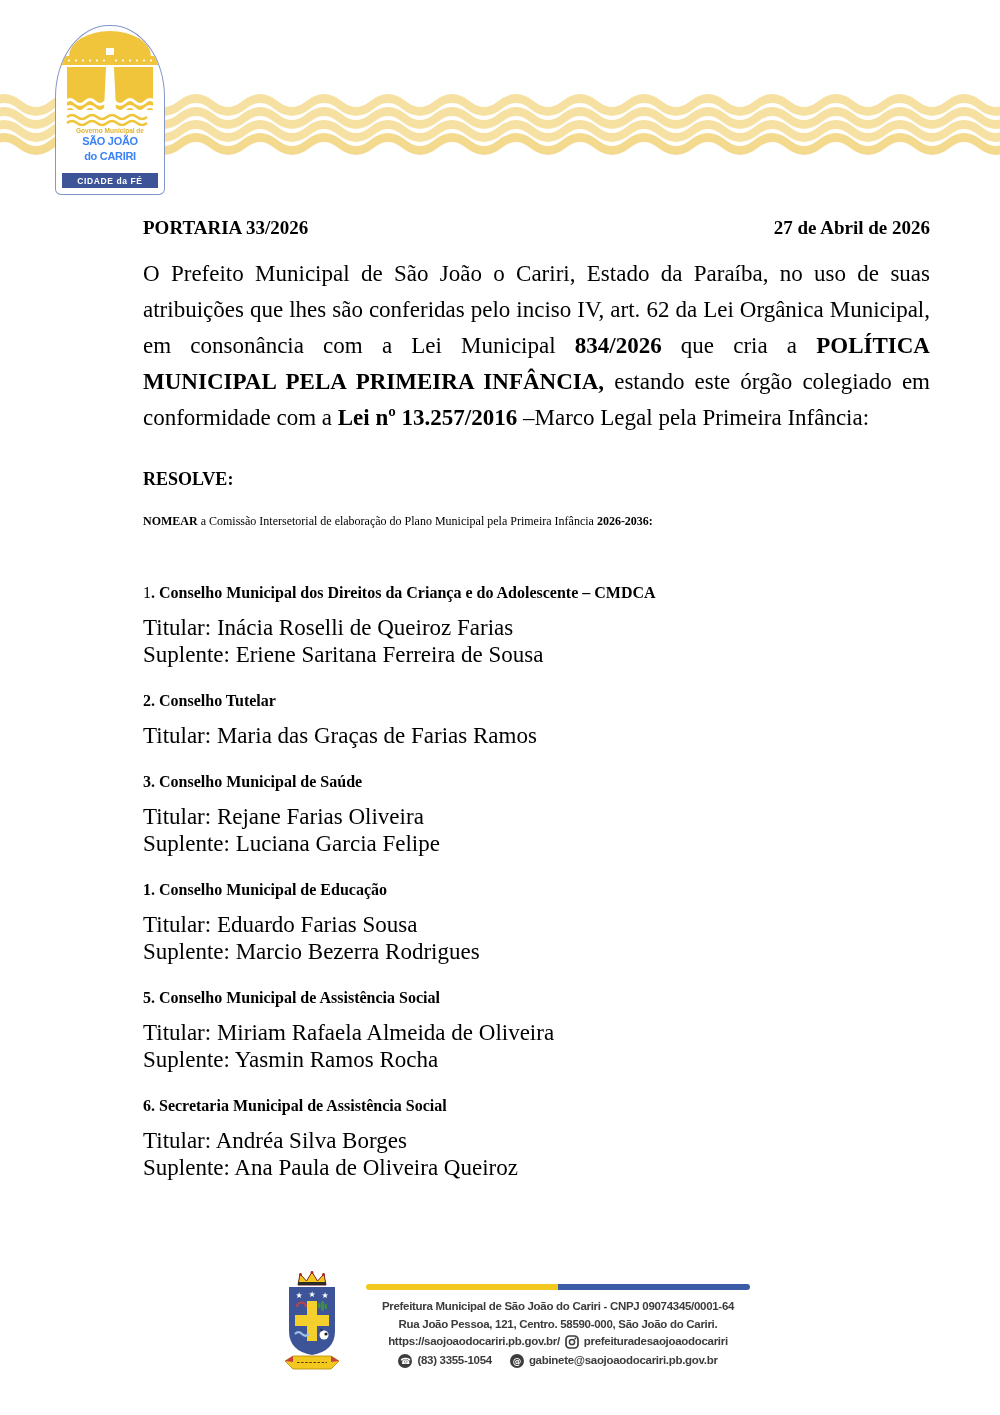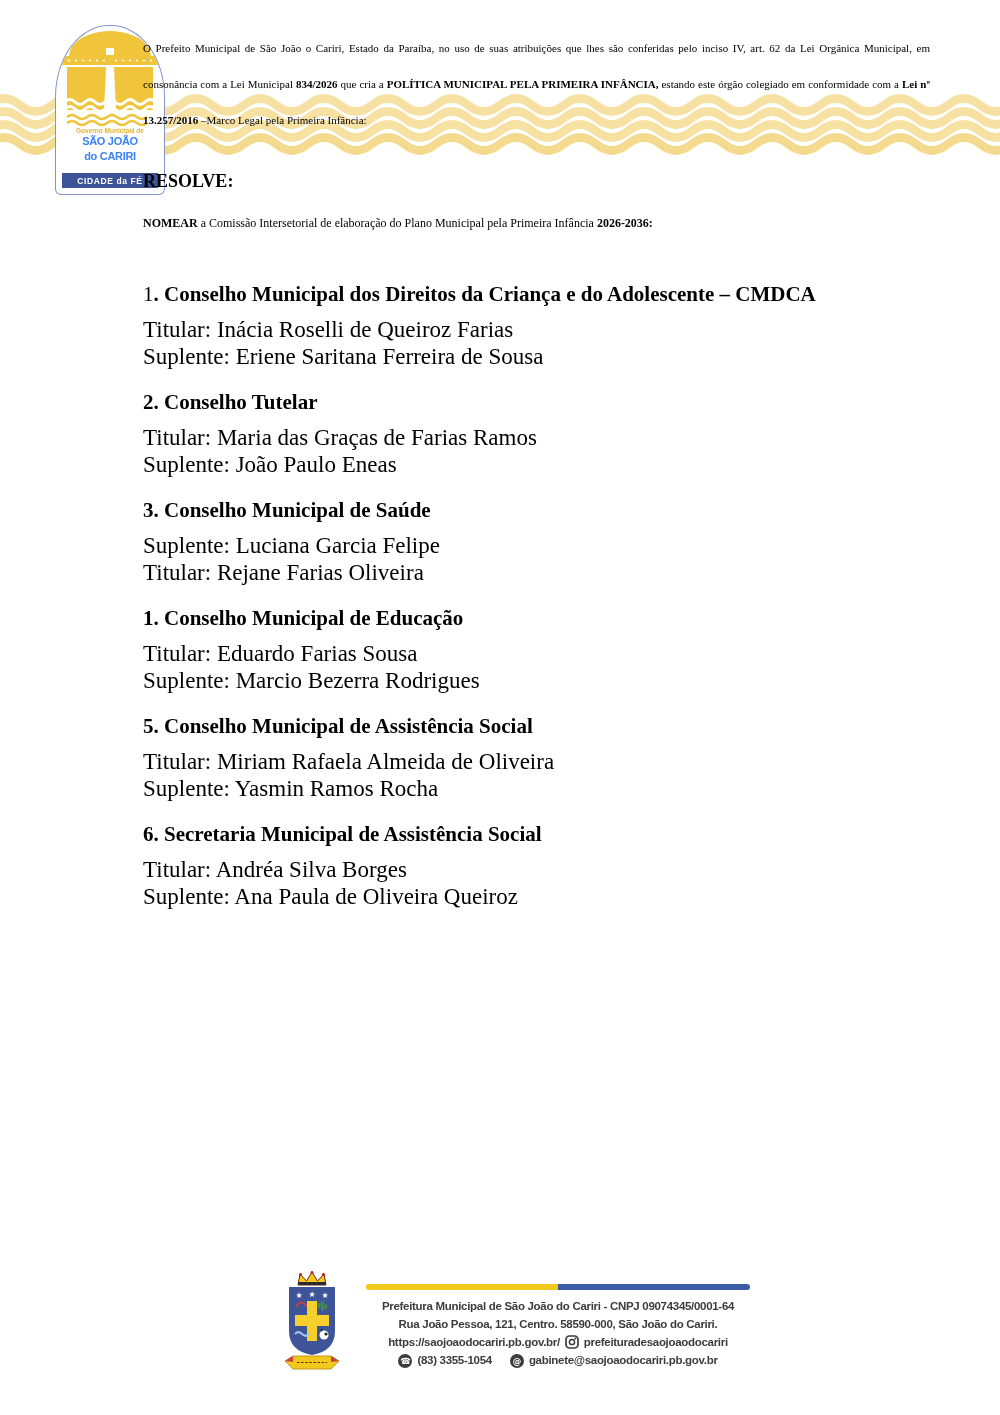--- a/index.html
+++ b/index.html
@@ -32,41 +32,41 @@
   .badge .motto {
     position:absolute; left:6px; right:6px; bottom:6px; background:#3D5499; color:#fff;
     font-family:"Liberation Sans","DejaVu Sans",sans-serif;
     font-size:8.5px; font-weight:700; letter-spacing:0.6px; padding:3px 6px 2px;
   }
 
   
   .content { position:absolute; left:143px; width:787px; top:0; z-index:3; }
   .title-row { display:flex; justify-content:space-between; margin-top:216px;
                font-size:19px; font-weight:700; line-height:24px; }
-  .preamble { margin-top:30px; text-align:justify; font-size:11px; line-height:36px; }
+  .preamble { margin-top:16px; text-align:justify; font-size:23px; line-height:36px; }
   .resolve  { margin-top:30px; font-size:18px; font-weight:700; line-height:26px; }
   .nomear   { margin-top:12px; text-align:justify; font-size:12px; line-height:35px; }
   .items    { margin-top:40px; }
   .item     { margin-bottom:19px; }
-  .item-title { font-size:21px; font-weight:700; line-height:27px; margin-bottom:8px; }
+  .item-title { font-size:16px; font-weight:700; line-height:27px; margin-bottom:8px; }
   .item-title .num { font-weight:400; }
   .member   { font-size:23px; line-height:27px; }
   b { font-weight:700; }
 
   
   .crest { position:absolute; left:282px; top:1270px; z-index:3; }
   .finfo {
     position:absolute; left:366px; top:1284px; width:384px; z-index:3;
     font-family:"Liberation Sans","DejaVu Sans",sans-serif; color:#3C3C3C;
   }
   .divider { display:flex; height:6px; border-radius:3px; overflow:hidden; }
   .divider .dy { width:50%; background:#F2C71E; }
   .divider .db { width:50%; background:#3D5CA8; }
   .frow {
-    display:flex; justify-content:center; align-items:center; gap:5px;
+    display:flex; justify-content:center; gap:5px;
     font-size:11.5px; font-weight:700; line-height:13px; letter-spacing:-0.3px;
     margin-top:4.5px; white-space:nowrap;
   }
   .frow.first { margin-top:10px; }
   .cicon {
     width:14px; height:14px; min-width:14px; border-radius:50%; background:#3C3C3C;
     color:#fff; display:inline-flex; align-items:center; justify-content:center;
     font-size:8.5px; line-height:14px; letter-spacing:0;
     font-family:"DejaVu Sans",sans-serif;
   }
@@ -117,45 +117,48 @@
       </g>
     </svg>
     <div class="sub">Governo Municipal de</div>
     <div class="nm">SÃO JOÃO</div>
     <div class="nm">do CARIRI</div>
     <div class="motto">CIDADE da FÉ</div>
   </div>
 
   <div class="content">
 
+    <div class="title-row">
+      <span>PORTARIA 33/2026</span>
+      <span>27 de Abril de 2026</span>
+    </div>
 
     <p class="preamble"><span>O Prefeito Municipal de São João o Cariri, Estado da Paraíba, no uso de suas atribuições que lhes são conferidas pelo inciso IV, art. 62 da Lei Orgânica Municipal, em consonância com a Lei Municipal </span><b>834/2026</b><span> que cria a </span><b>POLÍTICA MUNICIPAL PELA PRIMEIRA INFÂNCIA,</b><span> estando este órgão colegiado em conformidade com a </span><b>Lei nº 13.257/2016</b><span> –Marco Legal pela Primeira Infância:</span></p>
 
     <p class="resolve">RESOLVE:</p>
 
     <p class="nomear"><b>NOMEAR</b><span> a Comissão Intersetorial de elaboração do Plano Municipal pela Primeira Infância </span><b>2026-2036:</b></p>
 
     <div class="items">
 
       <div class="item">
         <p class="item-title"><span class="num">1</span><b>. Conselho Municipal dos Direitos da Criança e do Adolescente – CMDCA</b></p>
         <p class="member">Titular: Inácia Roselli de Queiroz Farias</p>
         <p class="member">Suplente: Eriene Saritana Ferreira de Sousa</p>
       </div>
 
       <div class="item">
         <p class="item-title"><span class="num"></span><b>2. Conselho Tutelar</b></p>
         <p class="member">Titular: Maria das Graças de Farias Ramos</p>
-        <p class="member">Suplente: João Paulo Eneas</p>
       </div>
 
       <div class="item">
         <p class="item-title"><span class="num"></span><b>3. Conselho Municipal de Saúde</b></p>
+        <p class="member">Titular: Rejane Farias Oliveira</p>
         <p class="member">Suplente: Luciana Garcia Felipe</p>
-        <p class="member">Titular: Rejane Farias Oliveira</p>
       </div>
 
       <div class="item">
         <p class="item-title"><span class="num"></span><b>1. Conselho Municipal de Educação</b></p>
         <p class="member">Titular: Eduardo Farias Sousa</p>
         <p class="member">Suplente: Marcio Bezerra Rodrigues</p>
       </div>
 
       <div class="item">
         <p class="item-title"><span class="num"></span><b>5. Conselho Municipal de Assistência Social</b></p>

